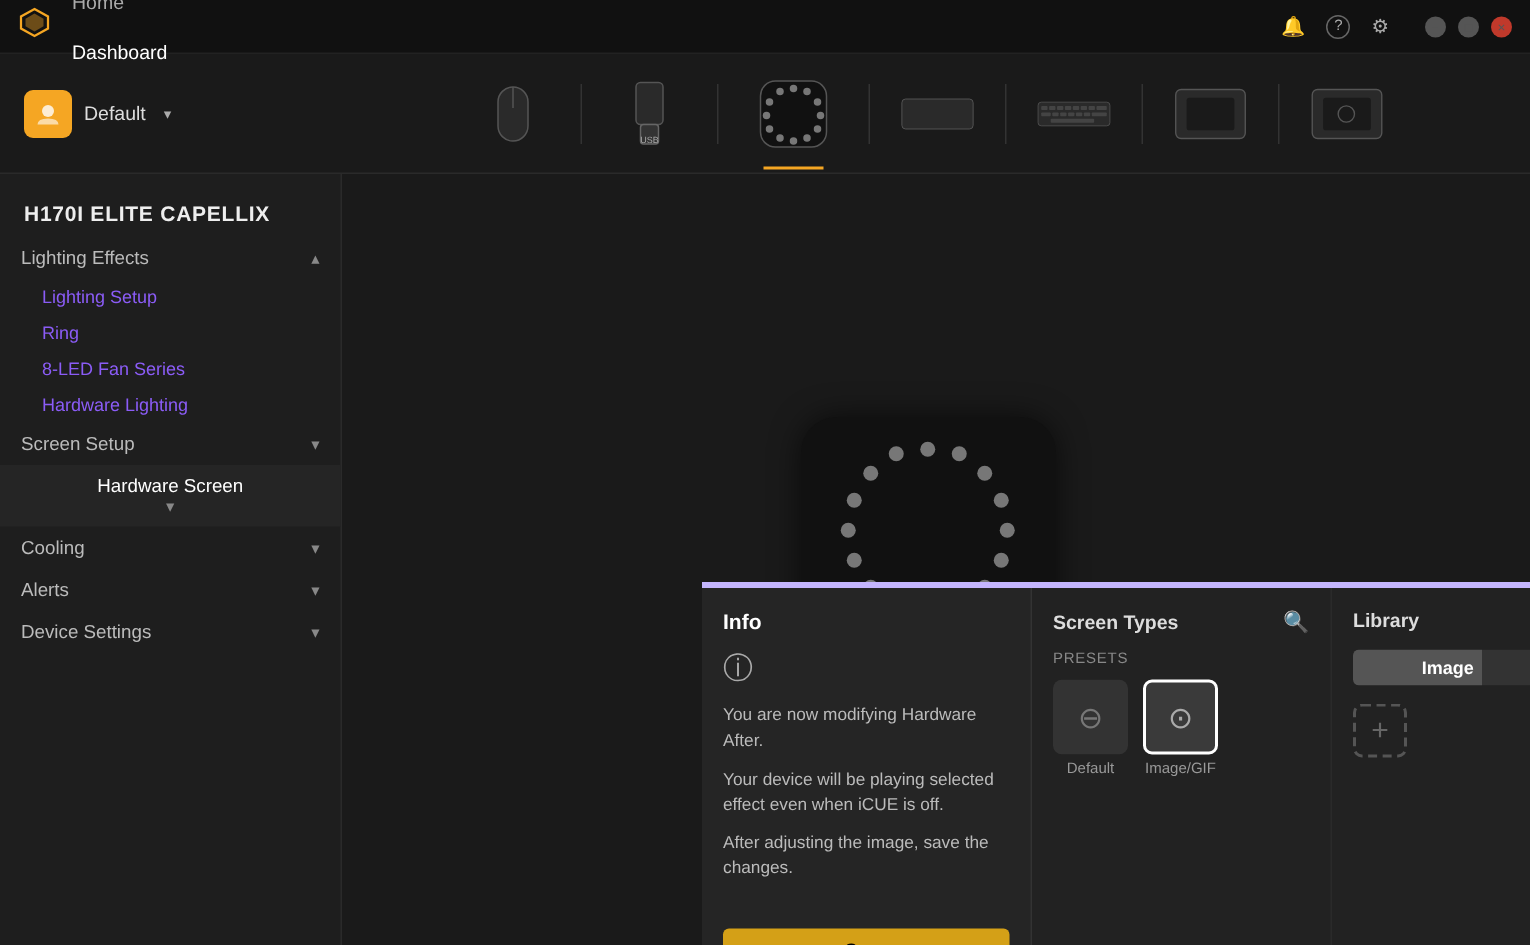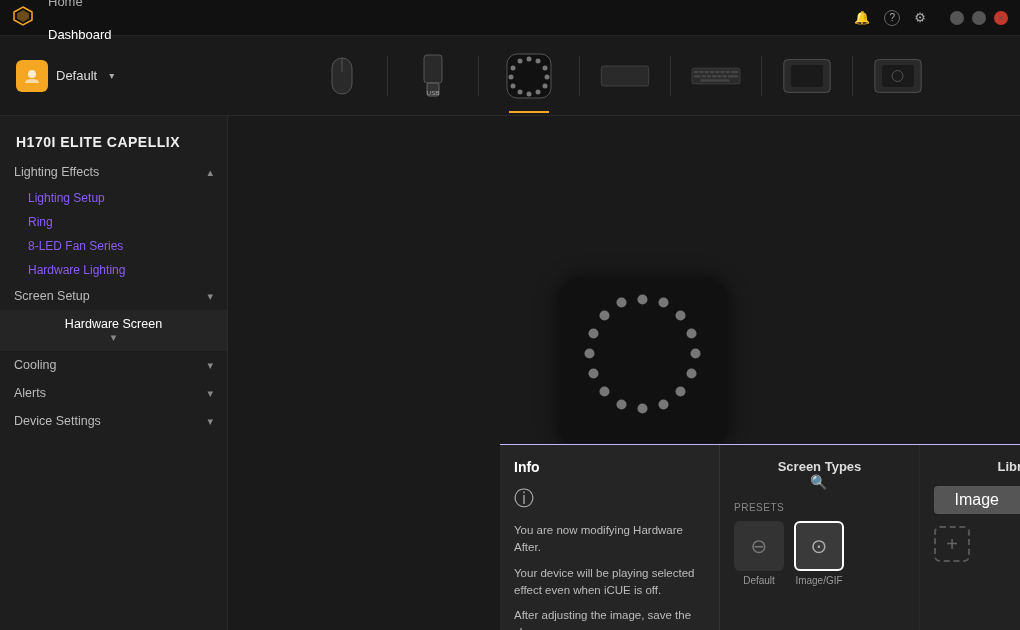--- a/index.html
+++ b/index.html
@@ -96,21 +96,20 @@
     }
     .device-tab-img {
       width: 50px; height: 40px;
       display: flex; align-items: center; justify-content: center;
     }
 
     
     .layout {
       display: flex;
       height: calc(630px - 36px - 80px);
-      gap: 48px;
     }
 
     
     .sidebar {
       width: 228px;
       background: #1e1e1e;
       border-right: 1px solid #2a2a2a;
       padding-top: 8px;
       overflow-y: auto;
       flex-shrink: 0;
@@ -157,26 +156,26 @@
     .device-preview {
       width: 180px;
       height: 190px;
       position: relative;
     }
 
     
     .bottom-panels {
       position: absolute;
       bottom: 0;
-      left: 224px;
+      left: 240px;
       right: 0;
-      height: 186px;
+      height: 242px;
       display: flex;
       background: #222;
-      border-top: 1px solid #c4b5fd;
+      border-top: 4px solid #c4b5fd;
     }
 
     
     .info-panel {
       width: 220px;
       background: #252525;
       border-right: 1px solid #333;
       padding: 14px;
       flex-shrink: 0;
     }
@@ -216,21 +215,20 @@
       background: #222;
       border-right: 1px solid #2a2a2a;
       padding: 14px;
       flex-shrink: 0;
     }
     .panel-header {
       display: flex;
       align-items: center;
       justify-content: space-between;
       margin-bottom: 12px;
-      flex-direction: column;
     }
     .panel-title {
       font-size: 13px;
       font-weight: 600;
       color: #ddd;
     }
     .panel-search-icon { color: #888; font-size: 14px; cursor: pointer; }
     .presets-label {
       font-size: 10px;
       color: #888;
@@ -274,26 +272,27 @@
       flex-shrink: 0;
     }
     .lib-tabs {
       display: flex;
       margin-bottom: 12px;
       border-radius: 4px;
       overflow: hidden;
     }
     .lib-tab {
       flex: 1;
-      text-align: center;
+      text-align: right;
       padding: 5px;
-      font-size: 16px;
+      font-size: 12px;
       cursor: pointer;
       background: #333;
       color: #888;
+      font-weight: bold;
     }
     .lib-tab.active { background: #555; color: #fff; }
     .lib-add-btn {
       width: 36px; height: 36px;
       border: 2px dashed #555;
       border-radius: 6px;
       display: flex;
       align-items: center;
       justify-content: center;
       cursor: pointer;

